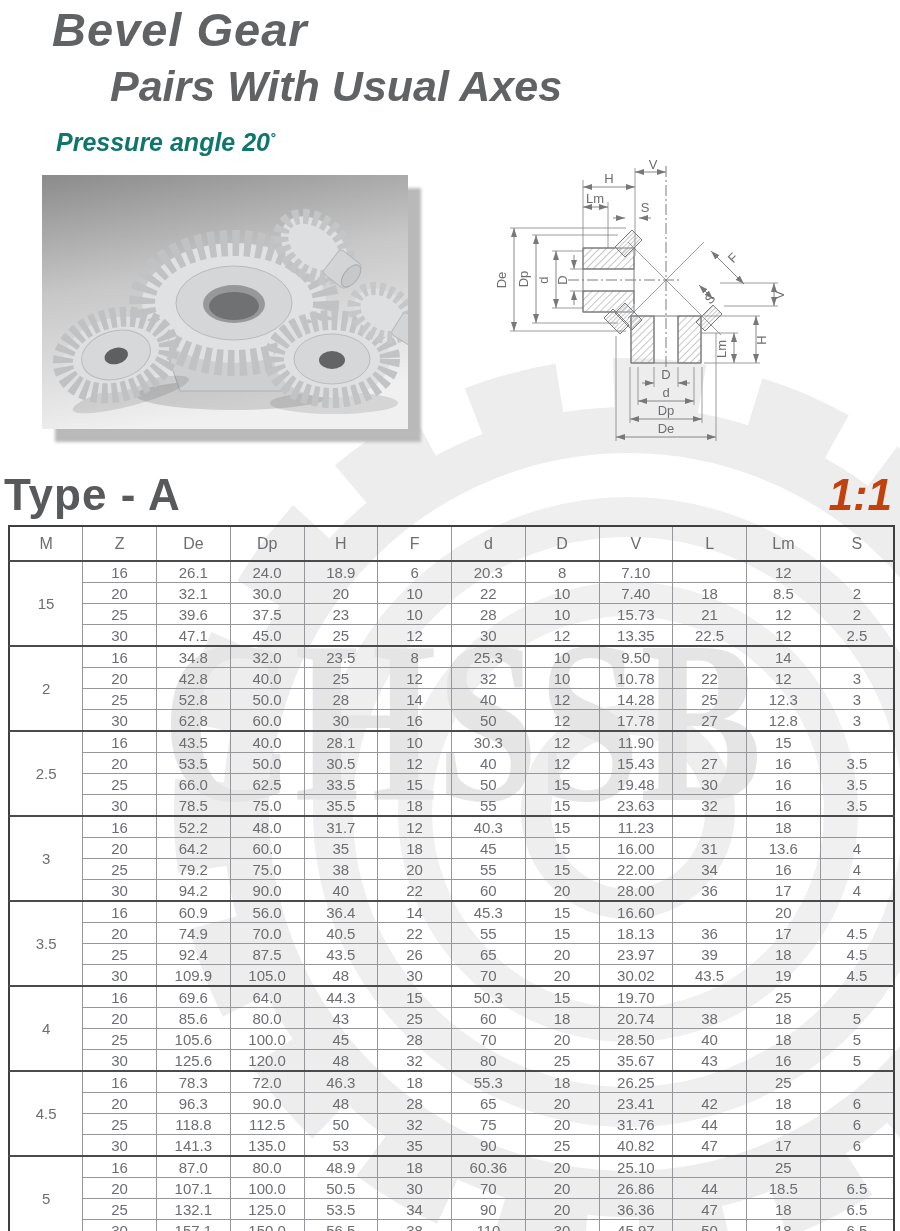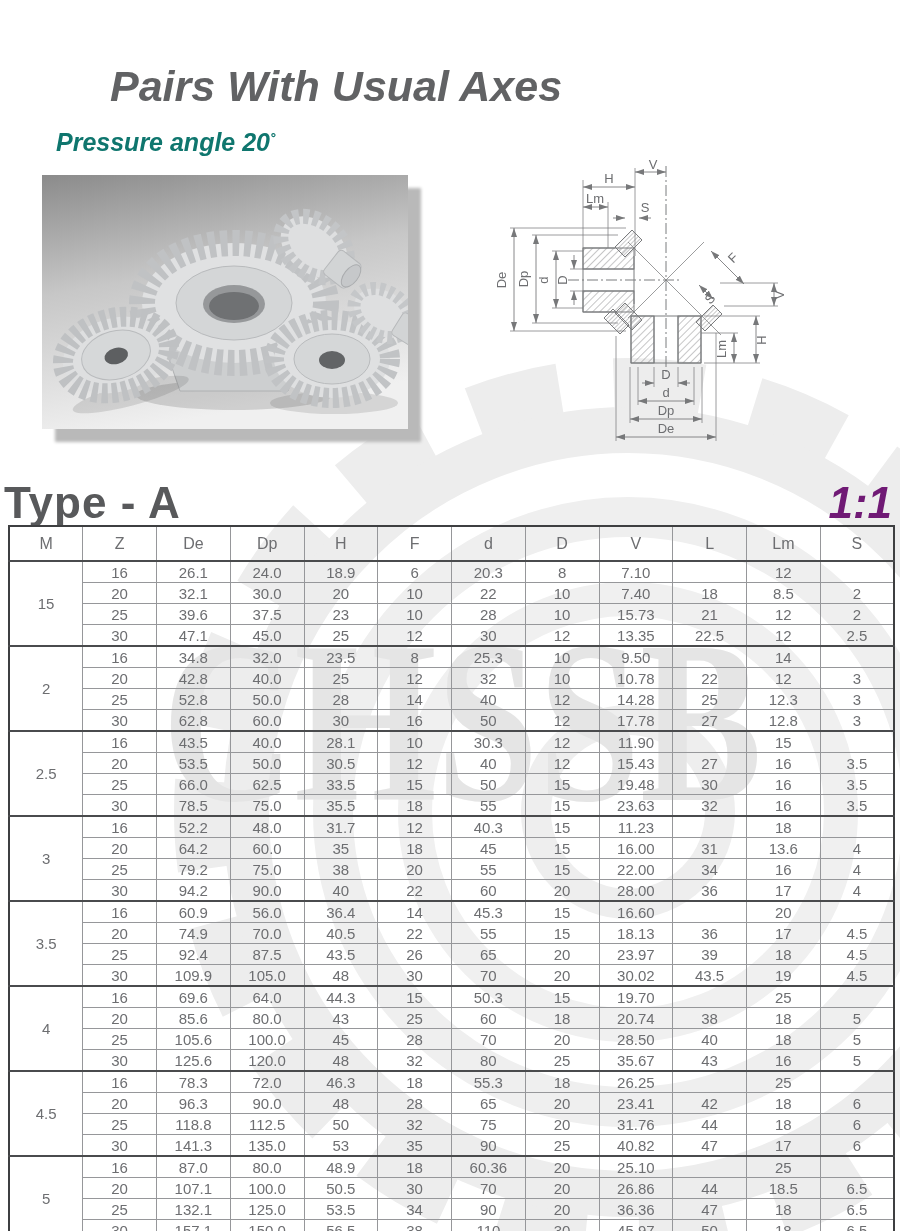--- a/index.html
+++ b/index.html
@@ -16,23 +16,23 @@
             color:#0f766e;}
   .pressure .deg{font-size:0.55em;vertical-align:0.6em;}
 
   .photo{position:absolute;left:42px;top:175px;width:366px;height:254px;
          box-shadow:13px 13px 3px #b9b9b9;background:#cfcfcf;}
   .photo svg{display:block;}
 
   .diagram{position:absolute;left:468px;top:160px;width:427px;height:302px;}
 
   .typerow{position:absolute;left:4px;top:470px;width:892px;display:flex;
-           justify-content:space-between;align-items:flex-end;margin-top:8px;}
+           justify-content:space-between;align-items:flex-end;}
   .type-label{font-size:44px;font-weight:bold;color:#58595b;letter-spacing:1px;}
-  .scale-label{font-size:44px;font-weight:bold;font-style:italic;color:#701a75;margin-right:4px;}
+  .scale-label{font-size:44px;font-weight:bold;font-style:italic;color:#c2410c;margin-right:4px;}
 
   table.dim-table{position:absolute;left:8px;top:525px;width:887px;border-collapse:collapse;
                   table-layout:fixed;background:transparent;}
   .dim-table th,.dim-table td{border:1px solid #96979a;text-align:center;vertical-align:middle;
         font-size:15px;color:#6d6e71;padding:0;background:transparent;font-weight:normal;}
   .dim-table th{height:33px;font-size:16px;border-bottom:2px solid #4a4b4d;}
   .dim-table td{height:20px;}
   .dim-table tr.group-start td{border-top:2px solid #4a4b4d;}
   table.dim-table{border:2px solid #3e3f41;}
 
@@ -49,20 +49,21 @@
       <circle cx="628" cy="812" r="382" stroke-width="46"></circle>
       <circle cx="628" cy="812" r="295" stroke-width="40" stroke="#efefef"></circle>
       <circle cx="628" cy="812" r="213" stroke-width="34" stroke="#f0f0f0"></circle>
       <circle cx="628" cy="812" r="92" stroke-width="30" stroke="#eeeeee"></circle>
     </g>
     <text x="462" y="800" text-anchor="middle" font-family="'Liberation Serif',serif" font-weight="bold" font-size="232" textLength="600" lengthAdjust="spacingAndGlyphs" fill="#e5e5e5">CHSSB</text>
   </svg>
 
   <div class="content">
 
+    <div class="title">Bevel Gear</div>
     <div class="subtitle">Pairs With Usual Axes</div>
     <div class="pressure">
       <span>Pressure angle 20</span><span class="deg">°</span>
     </div>
 
     <div class="photo">
       <svg viewBox="0 0 366 254" width="366" height="254">
         <defs>
           <linearGradient id="pbg" x1="0" y1="0" x2="0.25" y2="1">
             <stop offset="0" stop-color="#8b8b8b"></stop>

